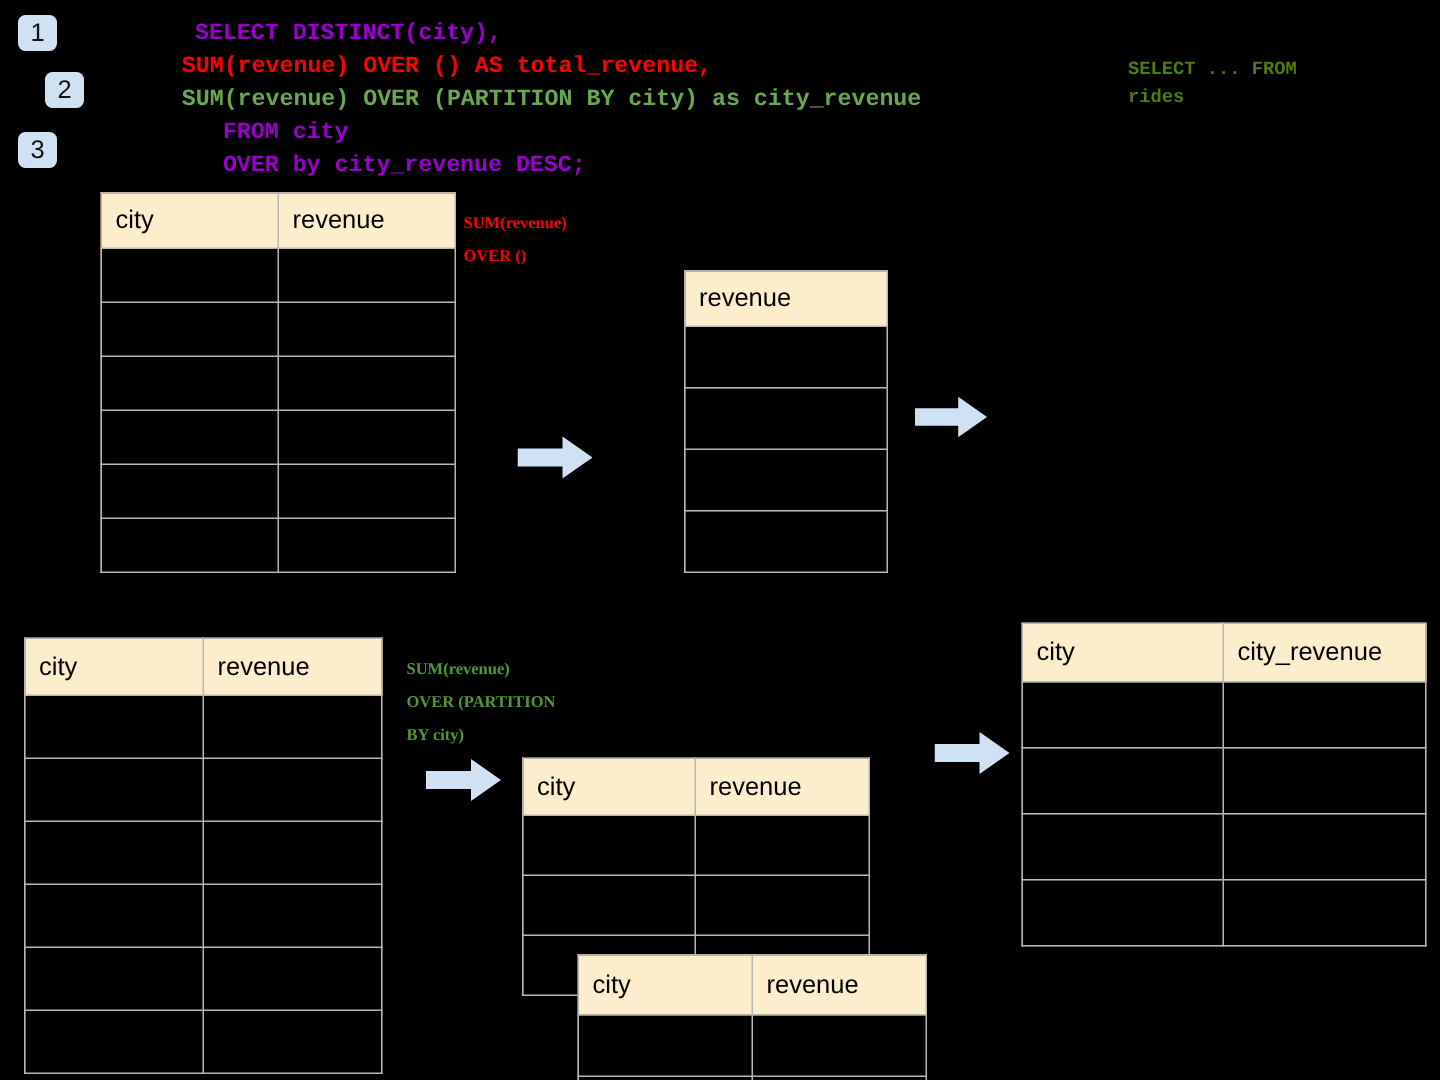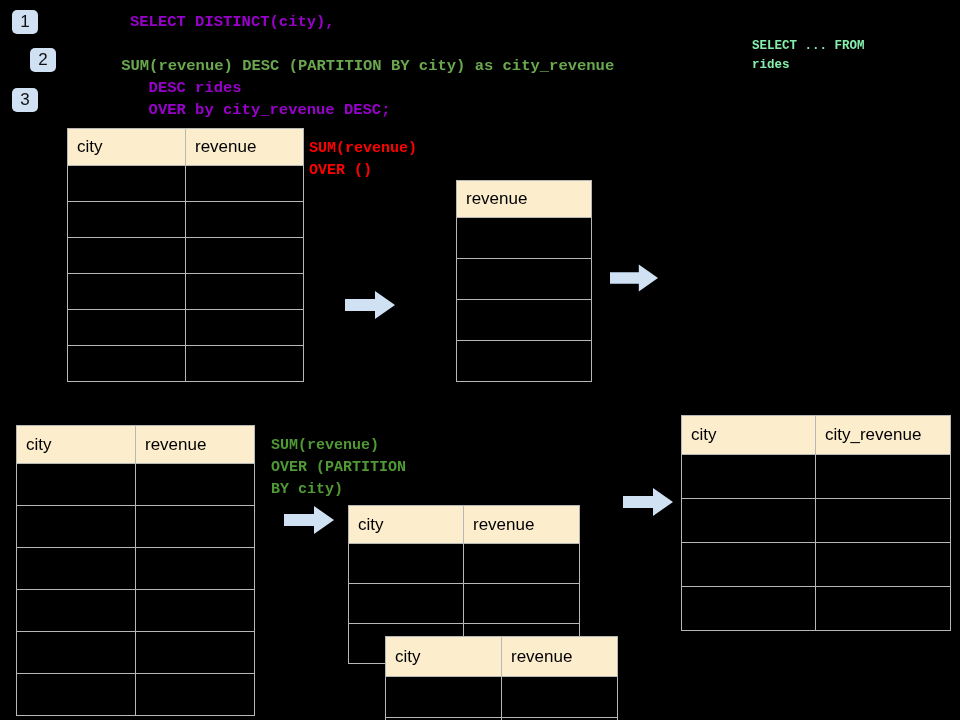--- a/index.html
+++ b/index.html
@@ -44,28 +44,28 @@
   .code.red    { color: #ff0000; }
   .code.green  { color: #6aa84f; }
 
   .sidenote {
     position: absolute;
     font-family: "Liberation Mono", monospace;
     font-size: 12.5px;
     line-height: 19px;
     white-space: pre;
     font-weight: bold;
-    color: #86efac;
+    color: #4d7c0f;
   }
 
   
   .annot {
     position: absolute;
-    font-family: Liberation Mono, monospace;
-    font-size: 15px;
+    font-family: Liberation Serif, serif;
+    font-size: 11px;
     line-height: 22px;
     white-space: pre;
     font-weight: bold;
   }
   .annot.red   { color: #ff0000; }
   .annot.green { color: #4f9a35; }
 
   
   .tbl {
     position: absolute;
@@ -95,22 +95,23 @@
 </head>
 <body>
 
 <div id="canvas">
 
   <div class="badge" style="left:12px; top:10px;">1</div>
   <div class="badge" style="left:30px; top:48px;">2</div>
   <div class="badge" style="left:12px; top:88px;">3</div>
 
   <div class="code purple" style="left:84px; top:12px;">SELECT DISTINCT(city),</div>
-  <div class="code green" style="left:84px; top:56px;">    SUM(revenue) DESC (PARTITION BY city) as city_revenue</div>
-  <div class="code purple" style="left:84px; top:78px;">  DESC rides</div>
+  <div class="code red" style="left:84px; top:34px;">    SUM(revenue) OVER () AS total_revenue,</div>
+  <div class="code green" style="left:84px; top:56px;">    SUM(revenue) OVER (PARTITION BY city) as city_revenue</div>
+  <div class="code purple" style="left:84px; top:78px;">  FROM city</div>
   <div class="code purple" style="left:84px; top:100px;">  OVER by city_revenue DESC;</div>
 
   <div class="sidenote" style="left:752px; top:37px;">SELECT ... FROM
 rides</div>
 
   <div class="annot red" style="left:309px; top:138px;">SUM(revenue)
 OVER ()</div>
 
   <div class="annot green" style="left:271px; top:435px;">SUM(revenue)
 OVER (PARTITION

